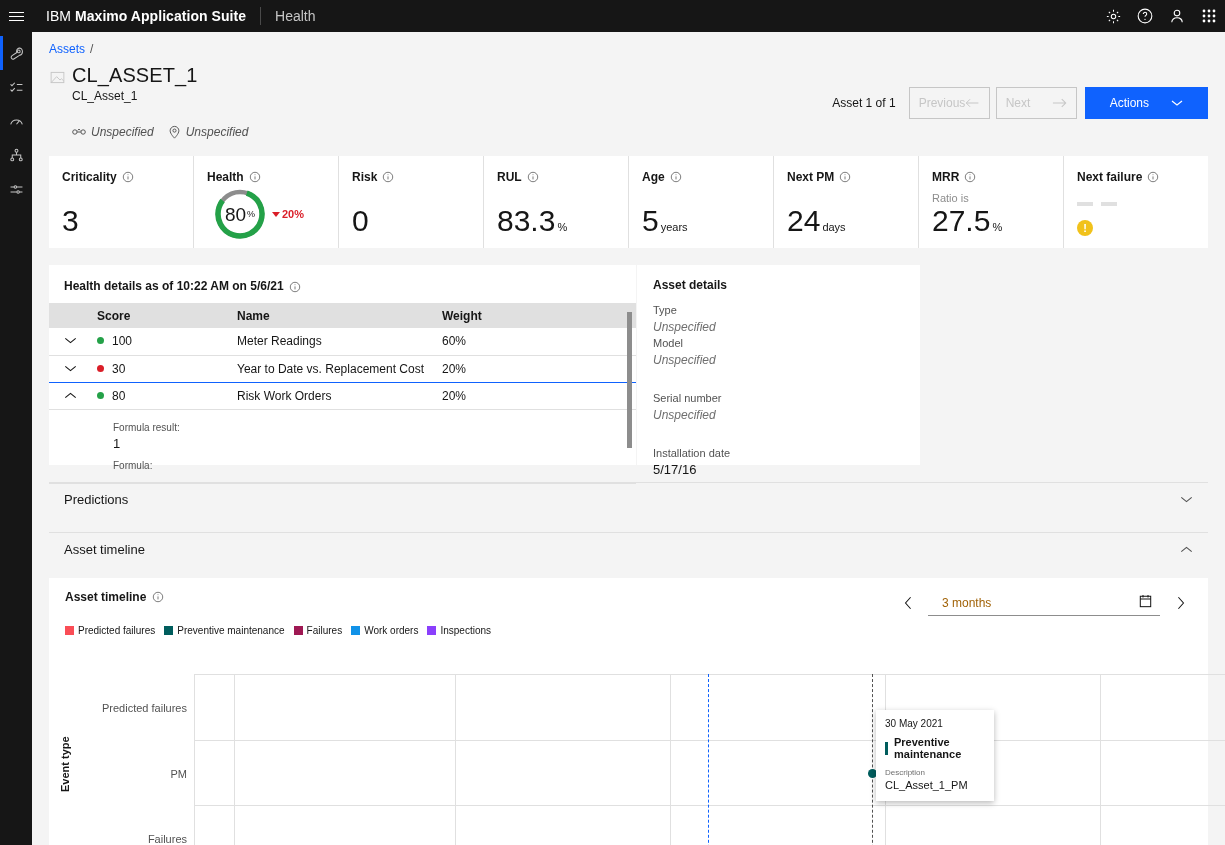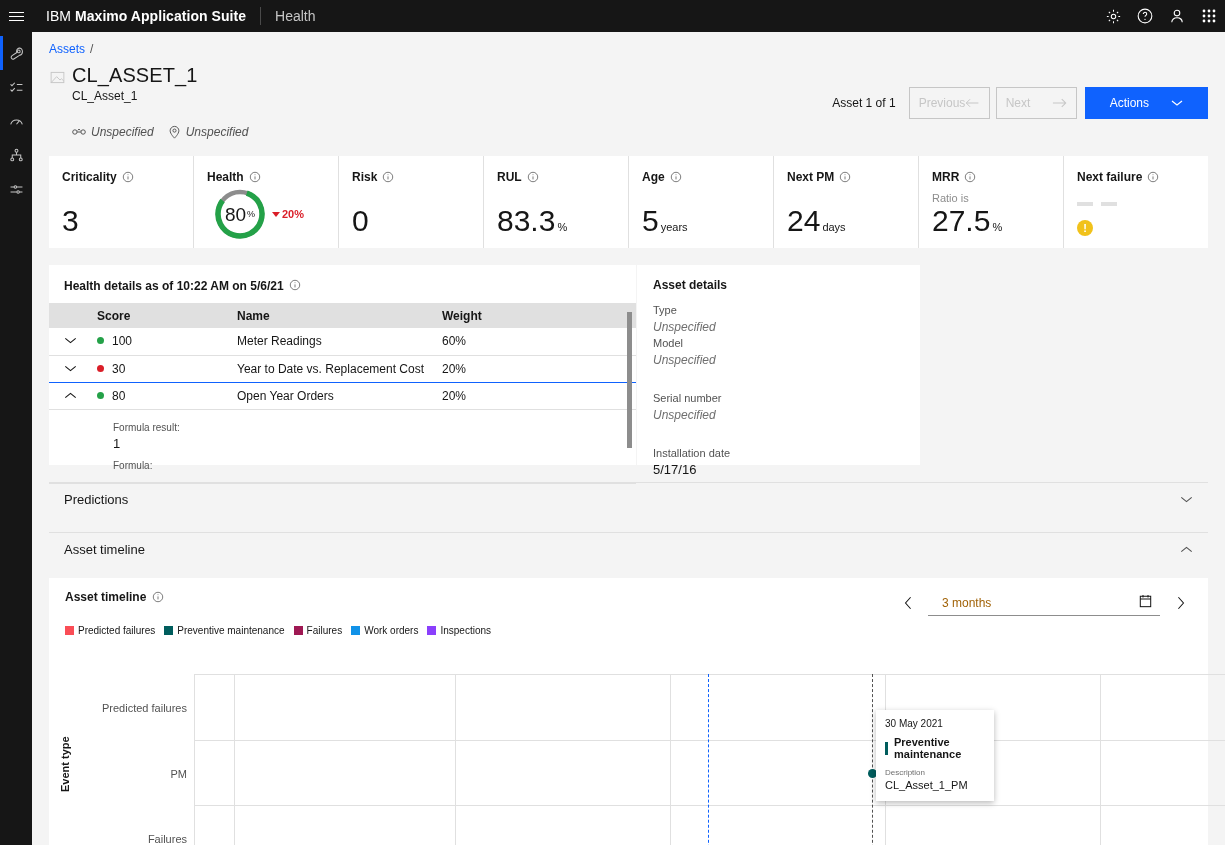--- a/index.html
+++ b/index.html
@@ -154,21 +154,21 @@
     display: flex; align-items: center; justify-content: center;
     font-size: 11px; font-weight: 700; color: #fff; line-height: 1;
   }
 
   
   .panels { display: flex; margin: 17px 17px 0 17px; gap: 1px; }
   .panel-health { background: #fff; width: 587px; height: 200px; position: relative; }
   .panel-asset { background: #fff; width: 283px; height: 200px; padding: 13px 16px; }
   .panel-title {
     font-size: 12px; font-weight: 600; color: #161616;
-    display: flex; align-items: flex-start; gap: 5px;
+    display: flex; align-items: flex-end; gap: 5px;
   }
   .panel-health > .panel-title { padding: 14px 0 0 15px; }
 
   .tbl { width: 100%; border-collapse: collapse; margin-top: 10px; table-layout: fixed; }
   .tbl th {
     background: #e0e0e0; font-size: 12px; font-weight: 600; color: #161616;
     text-align: left; height: 25px; padding: 0 6px; vertical-align: middle;
   }
   .tbl td {
     font-size: 12px; color: #161616; height: 27px; padding: 0 6px;
@@ -597,21 +597,21 @@
           </tr>
           <tr>
             <td class="chev-cell">
               <svg width="13" height="9" viewBox="0 0 14 9" fill="none" stroke="#161616" stroke-width="1.2">
                   <path d="M1.4 6.8L7 2.2l5.6 4.6"></path>
                 </svg>
             </td>
             <td>
               <span class="dot dot-green"></span><span>80</span>
             </td>
-            <td>Open Year Orders</td>
+            <td>Risk Work Orders</td>
             <td>20%</td>
           </tr>
           <tr class="exp-row">
             <td colspan="4">
               <div class="exp-lab">Formula result:</div>
               <div class="exp-val">1</div>
               <div class="exp-lab">Formula:</div>
             </td>
           </tr>
         </tbody>

